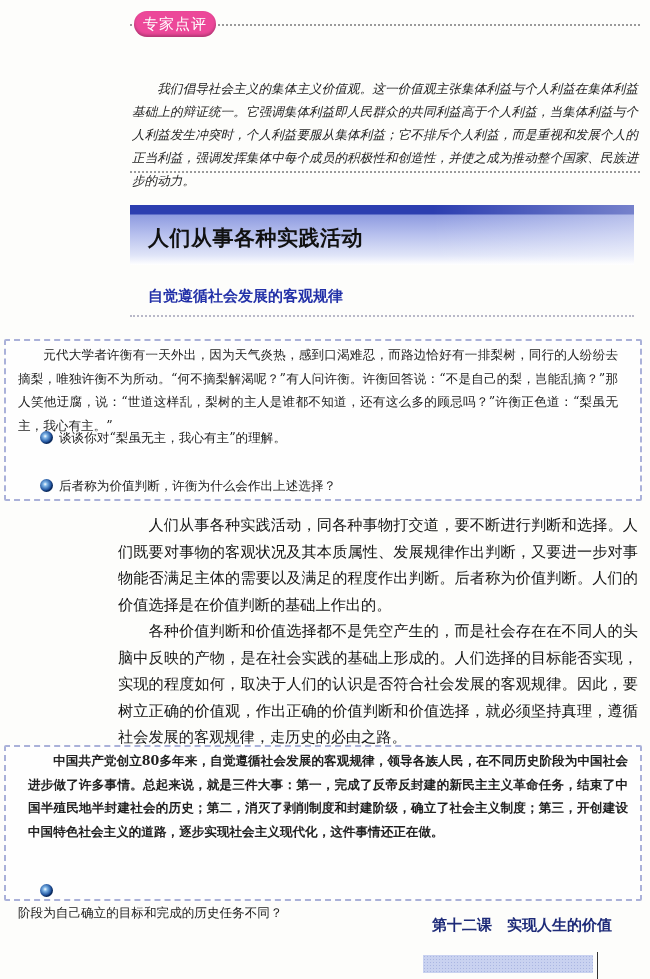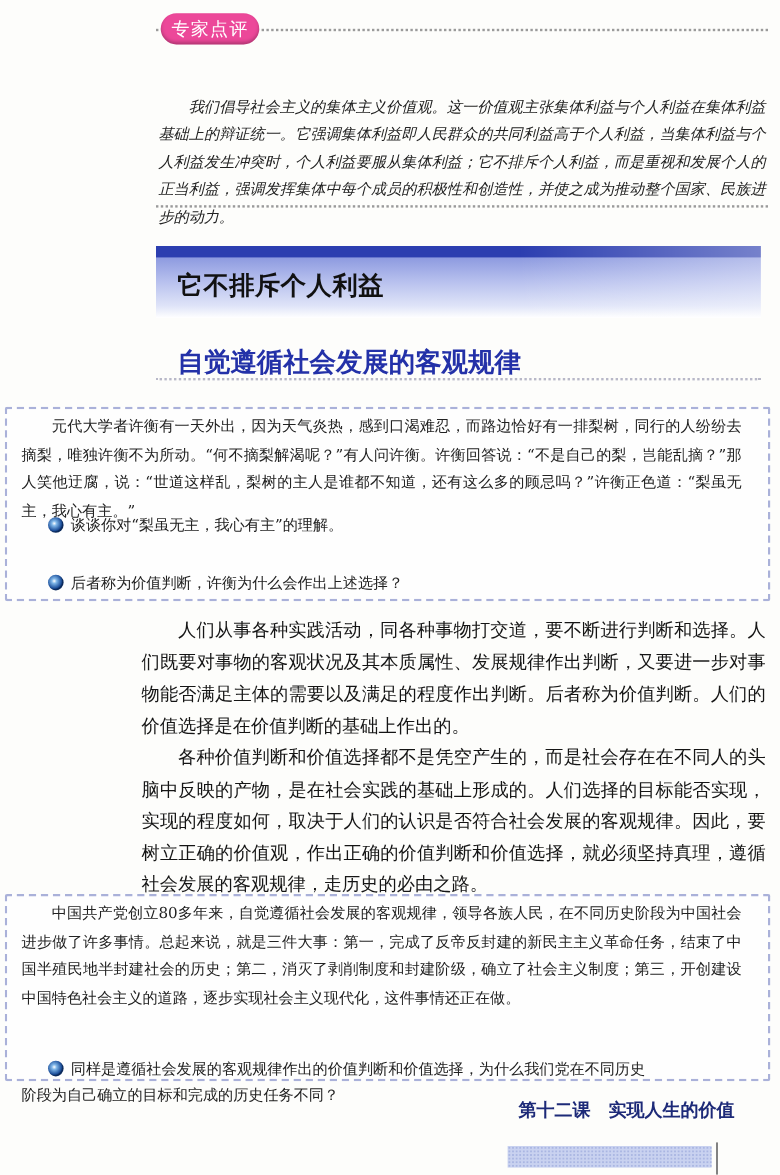--- a/index.html
+++ b/index.html
@@ -54,21 +54,21 @@
     left: 148px; top: 224px;
     font-family: "DejaVu Serif", serif;
     font-weight: bold; font-size: 21px; letter-spacing: 0.5px;
     color: #111;
   }
 
   
   .subheading {
     left: 148px; top: 287px;
     font-family: "DejaVu Sans", sans-serif;
-    font-weight: bold; font-size: 22px;
+    font-weight: bold; font-size: 15px;
     color: #2331a8;
   }
   .sub-dots {
     left: 130px; top: 315px; width: 504px; height: 0;
     border-top: 2px dotted #b8b8c8;
   }
 
   
   .case-box {
     border: 2px dashed #aab1d9;
@@ -78,21 +78,21 @@
   .case1 { left: 4px; top: 339px; width: 634px; height: 158px; }
   .case2 { left: 4px; top: 745px; width: 634px; height: 152px; }
 
   .case-text {
     font-family: "DejaVu Serif", serif;
     font-size: 12.6px; line-height: 23.5px;
     text-indent: 2em; text-align: justify;
     color: #222;
   }
   .case1-text { left: 18px; top: 343px; width: 600px; }
-  .case2-text { left: 18px; top: 749px; width: 600px; }
+  .case2-text { left: 28px; top: 749px; width: 600px; font-weight: bold; }
 
   .question {
     font-family: "DejaVu Serif", serif;
     font-size: 12.6px; line-height: 22px;
     color: #222;
   }
   .q-icon {
     display: inline-block; width: 13px; height: 13px;
     border-radius: 50%;
     background: radial-gradient(circle at 40% 40%, #ffffff 0px, #7fb6e8 2px, #1d4f9a 6px, #0b2a5c 7px);
@@ -140,40 +140,40 @@
 </head>
 <body>
 
 <div class="abs expert-dots-top"></div>
 <div class="abs expert-pill">专家点评</div>
 <div class="abs expert-text">我们倡导社会主义的集体主义价值观。这一价值观主张集体利益与个人利益在集体利益基础上的辩证统一。它强调集体利益即人民群众的共同利益高于个人利益，当集体利益与个人利益发生冲突时，个人利益要服从集体利益；它不排斥个人利益，而是重视和发展个人的正当利益，强调发挥集体中每个成员的积极性和创造性，并使之成为推动整个国家、民族进步的动力。</div>
 <div class="abs expert-dots-bottom"></div>
 
 <div class="abs banner"></div>
 <div class="abs banner-fade"></div>
-<div class="abs banner-title">它不排斥个人利益</div>
+<div class="abs banner-title">人们从事各种实践活动</div>
 
 <div class="abs subheading">自觉遵循社会发展的客观规律</div>
 <div class="abs sub-dots"></div>
 
 <div class="abs case-box case1"></div>
 <div class="abs case-text case1-text">元代大学者许衡有一天外出，因为天气炎热，感到口渴难忍，而路边恰好有一排梨树，同行的人纷纷去摘梨，唯独许衡不为所动。“何不摘梨解渴呢？”有人问许衡。许衡回答说：“不是自己的梨，岂能乱摘？”那人笑他迂腐，说：“世道这样乱，梨树的主人是谁都不知道，还有这么多的顾忌吗？”许衡正色道：“梨虽无主，我心有主。”</div>
 <div class="abs question q1">
   <span class="q-icon"></span><span>谈谈你对“梨虽无主，我心有主”的理解。</span>
 </div>
 <div class="abs question q2">
   <span class="q-icon"></span><span>后者称为价值判断，许衡为什么会作出上述选择？</span>
 </div>
 
 <div class="abs main-text para1">人们从事各种实践活动，同各种事物打交道，要不断进行判断和选择。人们既要对事物的客观状况及其本质属性、发展规律作出判断，又要进一步对事物能否满足主体的需要以及满足的程度作出判断。后者称为价值判断。人们的价值选择是在价值判断的基础上作出的。</div>
 <div class="abs main-text para2">各种价值判断和价值选择都不是凭空产生的，而是社会存在在不同人的头脑中反映的产物，是在社会实践的基础上形成的。人们选择的目标能否实现，实现的程度如何，取决于人们的认识是否符合社会发展的客观规律。因此，要树立正确的价值观，作出正确的价值判断和价值选择，就必须坚持真理，遵循社会发展的客观规律，走历史的必由之路。</div>
 
 <div class="abs case-box case2"></div>
 <div class="abs case-text case2-text">中国共产党创立80多年来，自觉遵循社会发展的客观规律，领导各族人民，在不同历史阶段为中国社会进步做了许多事情。总起来说，就是三件大事：第一，完成了反帝反封建的新民主主义革命任务，结束了中国半殖民地半封建社会的历史；第二，消灭了剥削制度和封建阶级，确立了社会主义制度；第三，开创建设中国特色社会主义的道路，逐步实现社会主义现代化，这件事情还正在做。</div>
 <div class="abs question q3">
-  <span class="q-icon"></span><span>同样是遵循社会发展的客观规律作出的价值判断和价值选择，为什么我们党在不同历史</span>
+  <span class="q-icon"></span>
 </div>
 <div class="abs question q3-line2">阶段为自己确立的目标和完成的历史任务不同？</div>
 
 <div class="abs footer-band"></div>
 <div class="abs footer-label">第十二课 实现人生的价值</div>
 <div class="abs footer-rule"></div>
 <div class="abs page-number">99</div>
 
 </body></html>

